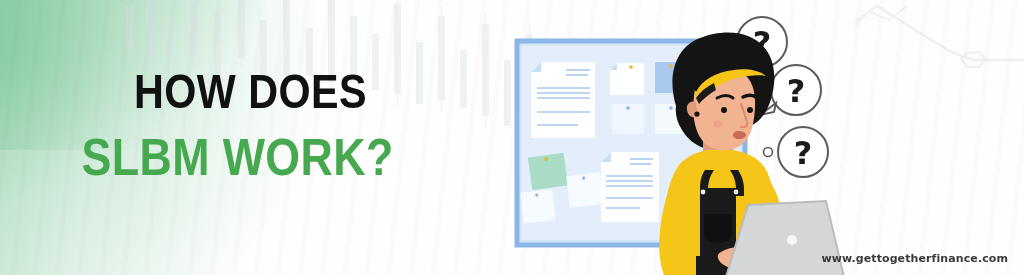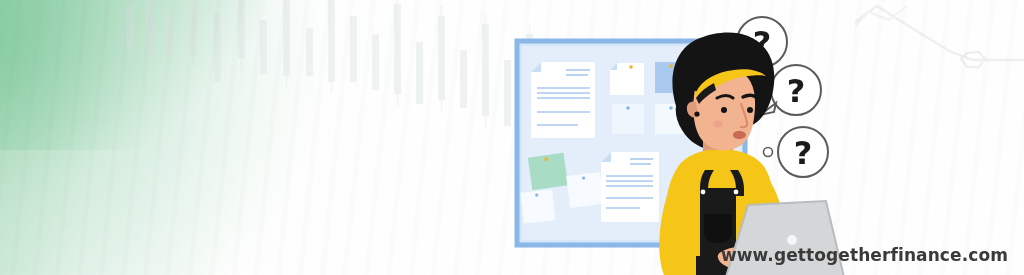--- a/index.html
+++ b/index.html
@@ -62,21 +62,21 @@
     margin-top:20px;
     padding-left:6px;
   }
   
   .illus{
     position:absolute;left:500px;top:0;width:420px;height:275px;
   }
   .url{
     position:absolute;right:16px;bottom:10px;
     font-family:"DejaVu Sans","Liberation Sans",sans-serif;
-    font-size:17px;font-weight:700;color:#3a3a3a;
+    font-size:11px;font-weight:700;color:#3a3a3a;
     letter-spacing:.1px;
   }
 </style>
 </head>
 <body>
 
 <div class="banner">
 
   <div class="bg-green-wash"></div>
   <div class="bg-green-wash2"></div>
@@ -127,20 +127,24 @@
   </svg>
 
   <svg class="bg-line" viewBox="0 0 170 140">
     <polyline points="0,22 22,6 60,30 96,52 118,60 170,60" fill="none" stroke="#eceeef" stroke-width="2.4"></polyline>
     <polygon points="112,53 124,52 130,59 124,67 112,67 106,59" fill="none" stroke="#eceeef" stroke-width="2.2"></polygon>
     <polyline points="0,26 14,12 34,20 52,6" fill="none" stroke="#f1f2f3" stroke-width="2"></polyline>
   </svg>
 
   <div class="bg-streaks"></div>
 
+  <div class="headline">
+    <div class="line1">HOW DOES</div>
+    <div class="line2">SLBM WORK?</div>
+  </div>
 
   <svg class="illus" viewBox="0 0 420 275">
 
     <g>
       <rect x="17" y="41" width="228" height="204" fill="#d6e7f7"></rect>
       <rect x="17" y="41" width="228" height="204" fill="none" stroke="#8ab6e8" stroke-width="5"></rect>
       <rect x="22" y="46" width="218" height="194" fill="#e3eefa"></rect>
     </g>
 
     <g>

